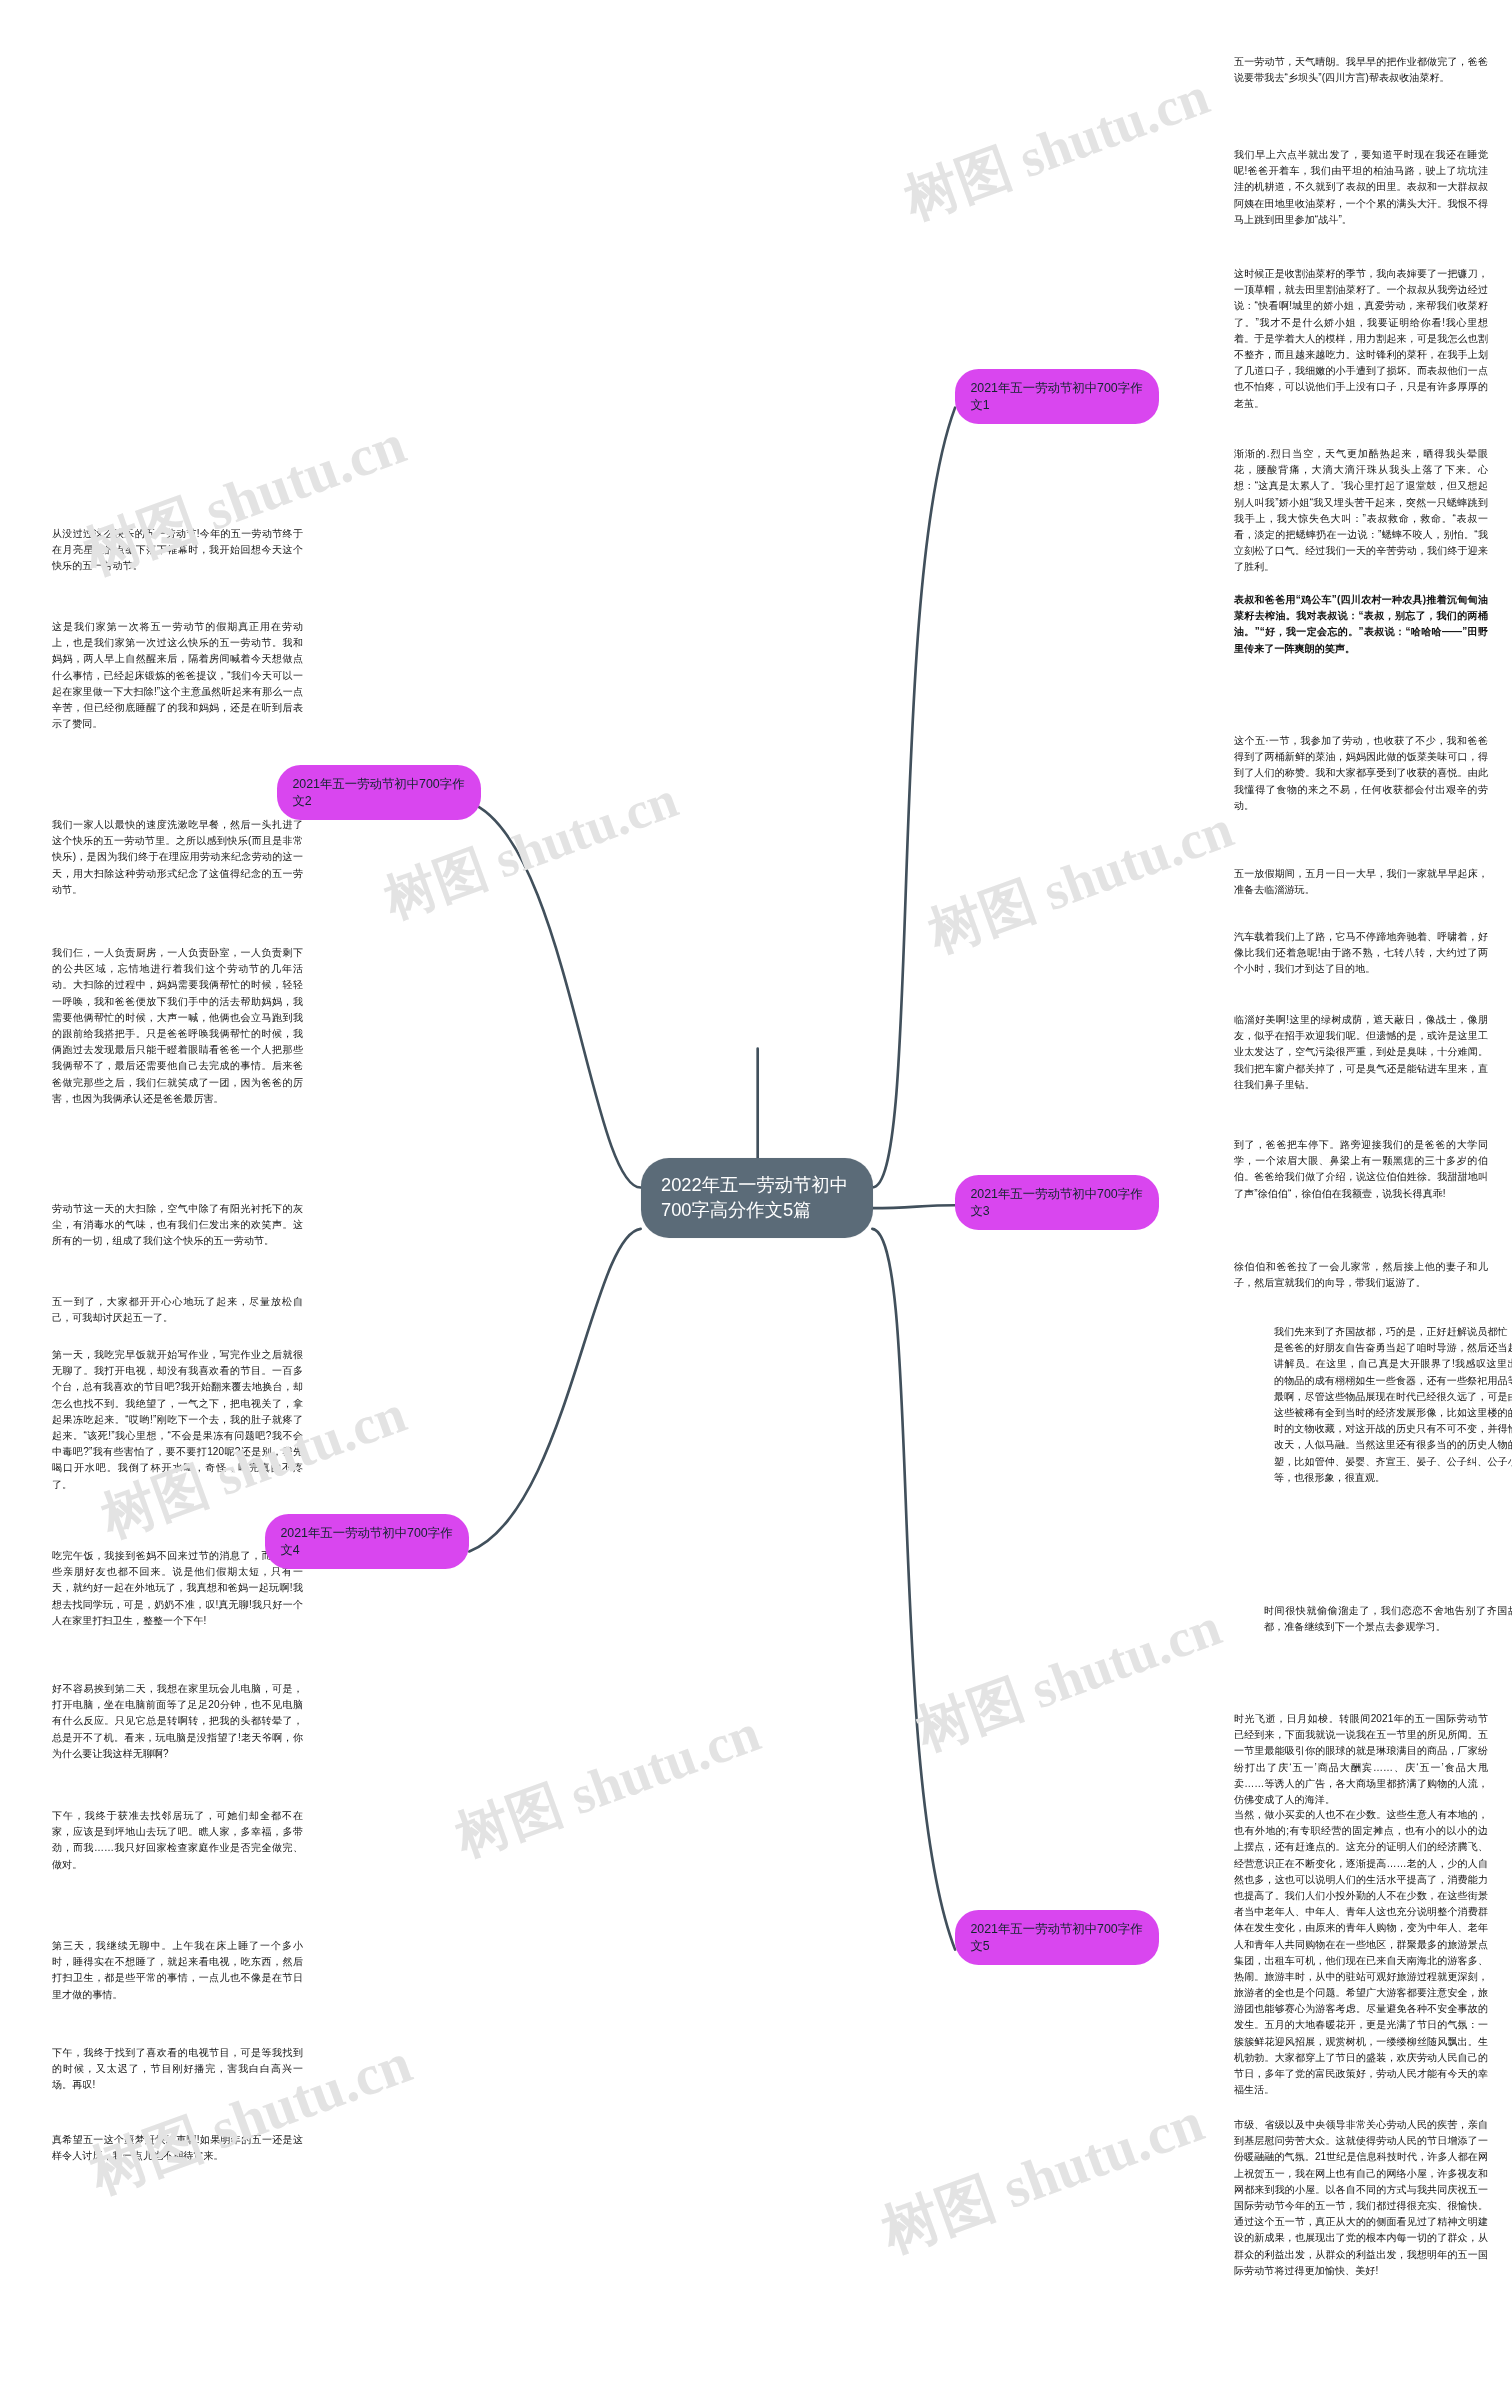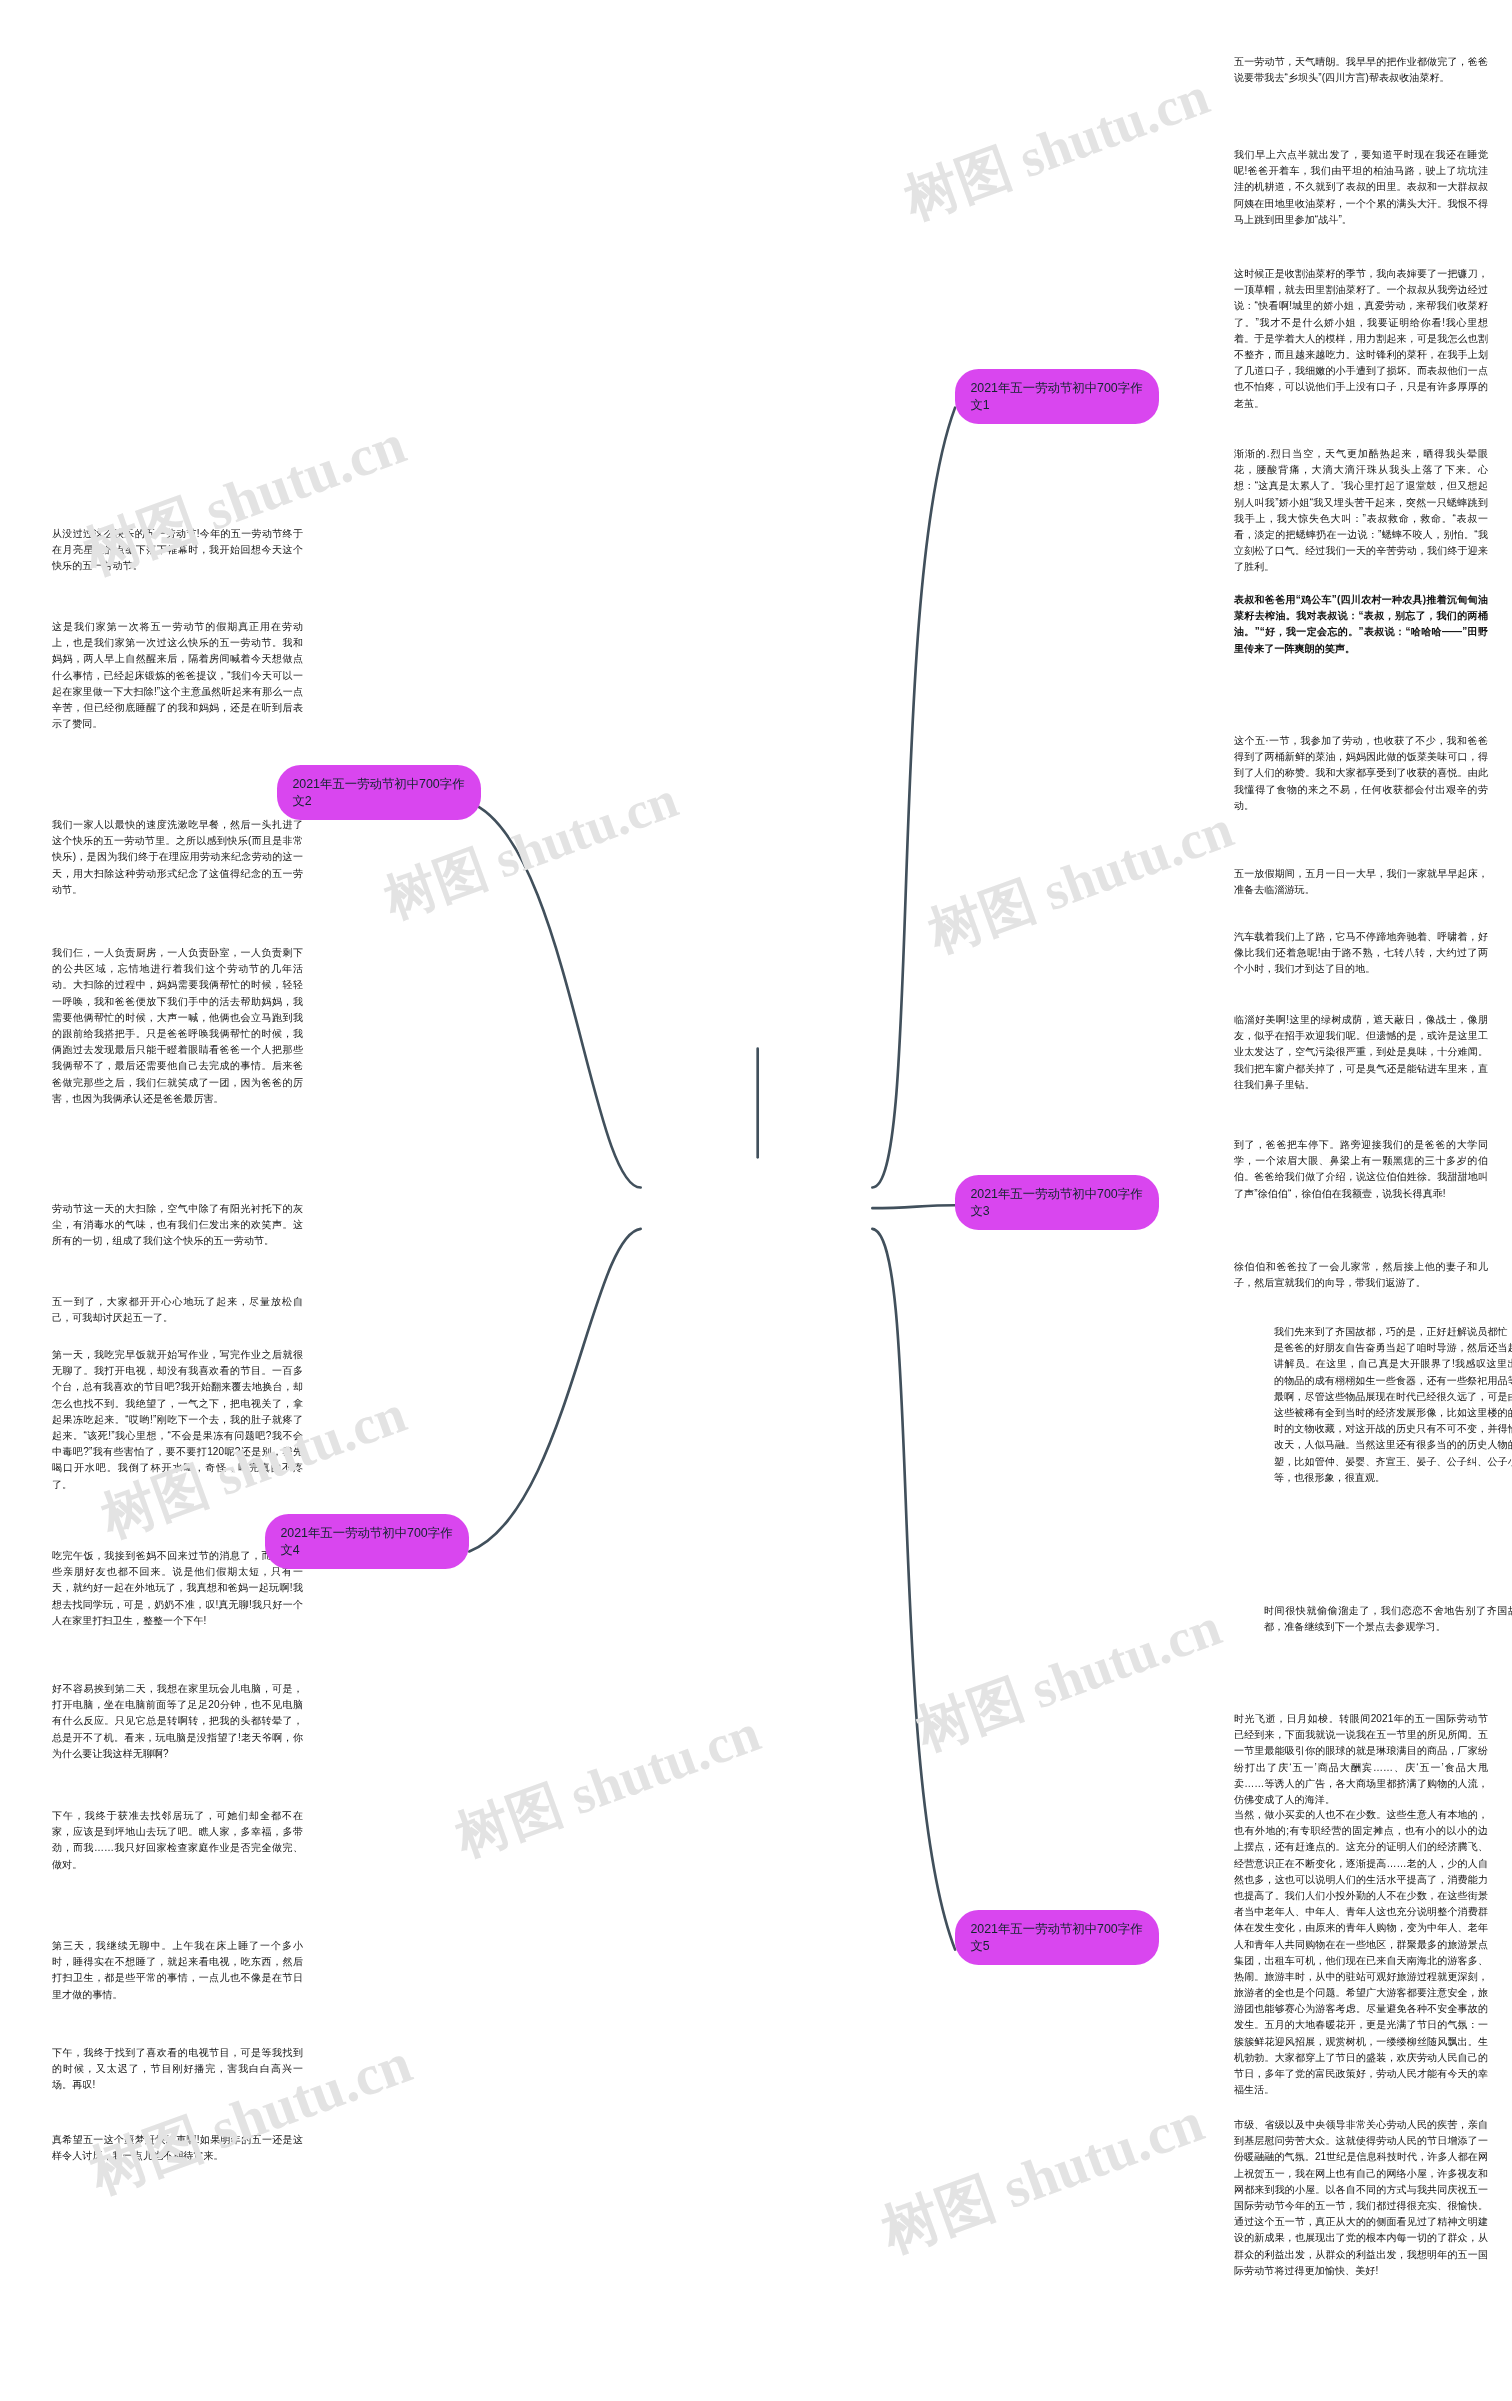--- a/index.html
+++ b/index.html
@@ -123,20 +123,23 @@
   <div class="wm" style="left:77px;  top:461px;  font-size:57px; transform:rotate(-20deg);">树图 shutu.cn</div>
   <div class="wm" style="left:378px;  top:815px; font-size:52px; transform:rotate(-20deg);">树图 shutu.cn</div>
   <div class="wm" style="left:898px; top:112px;  font-size:54px; transform:rotate(-20deg);">树图 shutu.cn</div>
   <div class="wm" style="left:922px; top:845px; font-size:54px; transform:rotate(-20deg);">树图 shutu.cn</div>
   <div class="wm" style="left:449px;  top:1749px; font-size:54px; transform:rotate(-20deg);">树图 shutu.cn</div>
   <div class="wm" style="left:910px; top:1643px; font-size:54px; transform:rotate(-20deg);">树图 shutu.cn</div>
   <div class="wm" style="left:95px;  top:1430px; font-size:54px; transform:rotate(-20deg);">树图 shutu.cn</div>
   <div class="wm" style="left:83px;  top:2080px; font-size:57px; transform:rotate(-20deg);">树图 shutu.cn</div>
   <div class="wm" style="left:875px; top:2139px; font-size:57px; transform:rotate(-20deg);">树图 shutu.cn</div>
 
+  <div class="node root">
+    <span>2022年五一劳动节初中700字高分作文5篇</span>
+  </div>
 
   <div class="node branch b1">
     <span>2021年五一劳动节初中700字作文1</span>
   </div>
   <div class="node branch b2">
     <span>2021年五一劳动节初中700字作文2</span>
   </div>
   <div class="node branch b3">
     <span>2021年五一劳动节初中700字作文3</span>
   </div>

